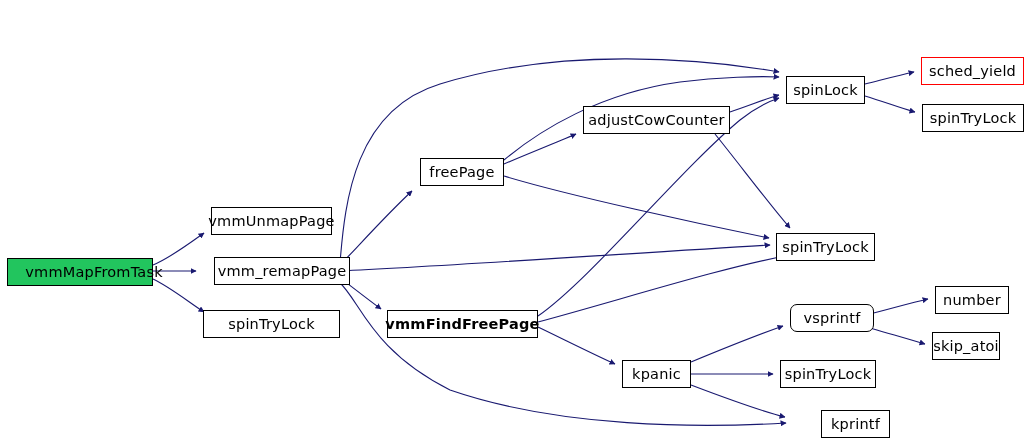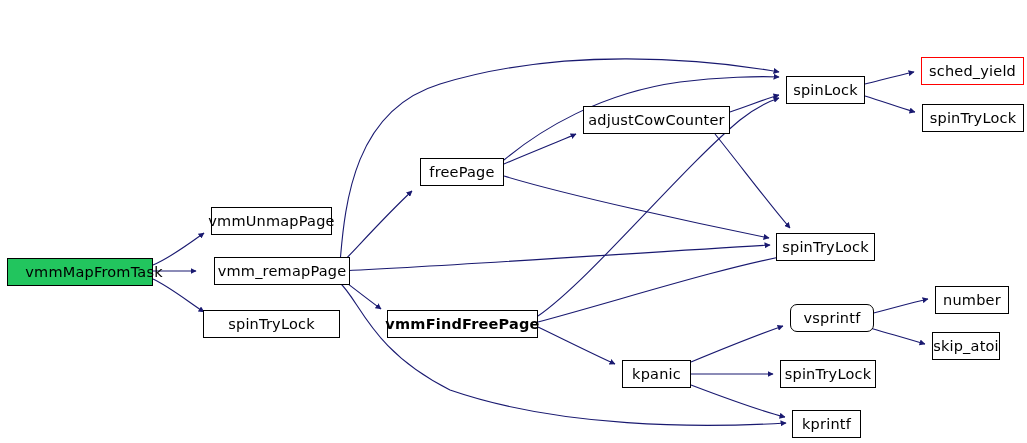--- a/index.html
+++ b/index.html
@@ -102,21 +102,21 @@
       </div>
       <div class="node" style="left: 622px; top: 360px; width: 69px; height: 28px;">
         <span>kpanic</span>
       </div>
       <div class="node" style="left: 790px; top: 304px; width: 84px; height: 28px; border-radius: 7px;">
         <span>vsprintf</span>
       </div>
       <div class="node" style="left: 780px; top: 360px; width: 96px; height: 28px;">
         <span>spinTryLock</span>
       </div>
-      <div class="node" style="left: 792px; top: 410px; width: 69px; height: 28px;">
+      <div class="node" style="left: 821px; top: 410px; width: 69px; height: 28px;">
         <span>kprintf</span>
       </div>
       <div class="node" style="left: 935px; top: 286px; width: 74px; height: 28px;">
         <span>number</span>
       </div>
       <div class="node" style="left: 932px; top: 332px; width: 68px; height: 28px;">
         <span>skip_atoi</span>
       </div>
     </div>
 

